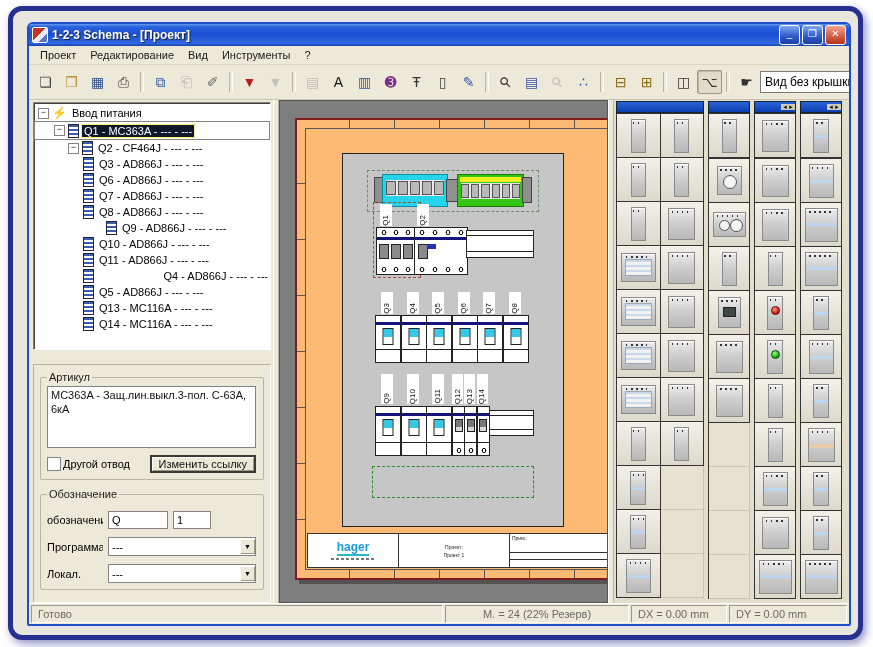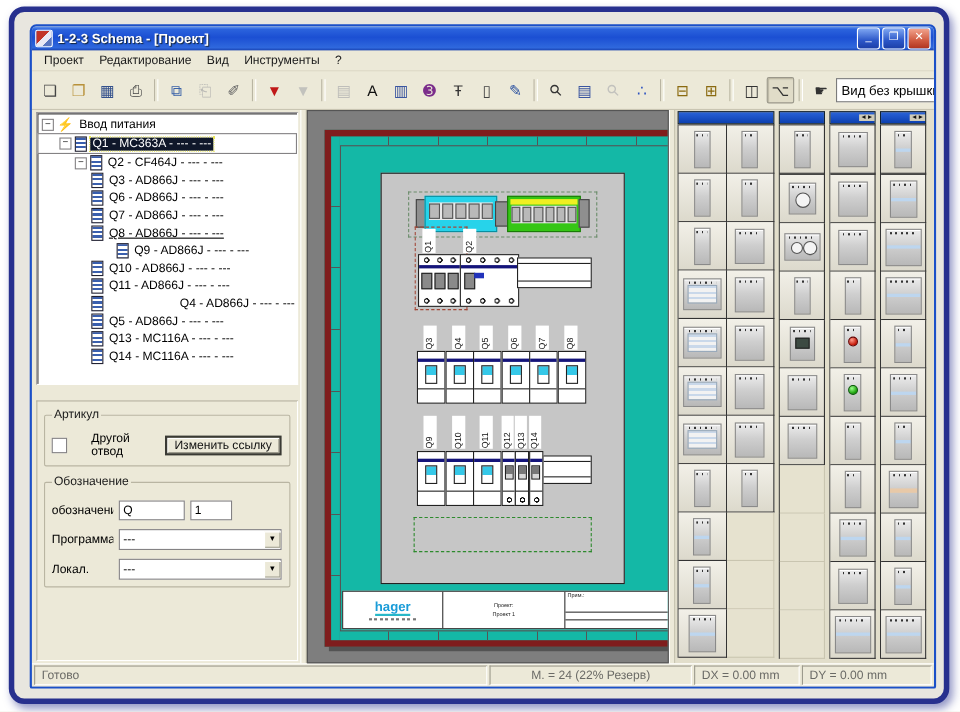--- a/index.html
+++ b/index.html
@@ -35,37 +35,37 @@
   .tree-row{display:flex;align-items:center;gap:3px;height:16px;font-size:11px;white-space:nowrap;}
   .expander{width:9px;height:9px;background:#fff;border:1px solid #848284;font-size:9px;line-height:7px;text-align:center;color:#222;flex:0 0 auto;}
   .ico-light{color:#c32014;font-size:12px;line-height:12px;flex:0 0 auto;}
   .ico-dev{width:9px;height:12px;background:repeating-linear-gradient(180deg,#3a5fae 0 2px,#fff 2px 4px);border:1px solid #223;flex:0 0 auto;}
   .tree-label{padding:0 2px;}
   .tree-row.sel .tree-label{background:#0f172a;color:#fff;outline:1px dotted #e8e458;}
   .props{margin-top:14px;flex:1;border:1px solid #b5b2a0;border-right-color:#fff;border-bottom-color:#fff;padding:6px 6px 4px 6px;background:#ece9d8;}
   fieldset.group{border:1px solid #b9b5a2;border-radius:2px;margin:0 0 8px 0;padding:3px 7px 6px 6px;}
   fieldset.group legend{font-size:11px;color:#1a1a1a;padding:0 2px;}
   .textbox{height:56px;background:#fff;border:1px solid #848284;font-size:11px;padding:2px 3px;color:#111;line-height:1.25;}
-  .art-row{display:flex;align-items:center;margin-top:7px;gap:22px;}
+  .art-row{display:flex;align-items:center;margin-top:7px;gap:2px;}
   .checkbox{width:12px;height:12px;background:#fff;border:1px solid #848284;flex:0 0 auto;}
   .cb-label{font-size:11px;flex:1;}
   .btn{background:#ece9d8;border:1px solid #5a5a50;box-shadow:inset 1px 1px 0 #fff,inset -1px -1px 0 #9c9a8c;font-size:11px;padding:2px 8px;text-align:center;color:#111;}
   .btn.strong{border:2px solid #3a3a34;padding:1px 7px;}
   .frm-row{display:flex;align-items:center;gap:5px;margin-top:8px;font-size:11px;}
   .frm-row .lab{width:56px;flex:0 0 auto;white-space:nowrap;overflow:hidden;}
   .inp{background:#fff;border:1px solid #848284;height:16px;font-size:11px;padding:0 3px;line-height:16px;}
   .inp.q{width:52px;}
   .inp.n{width:30px;}
   .sel{flex:1;height:17px;background:#fff;border:1px solid #848284;display:flex;align-items:center;font-size:11px;}
   .sel .val{flex:1;padding:0 3px;}
   .sel .drop{width:15px;height:15px;background:#ece9d8;box-shadow:inset 1px 1px 0 #fff,inset -1px -1px 0 #9c9a8c;font-size:7px;display:flex;align-items:center;justify-content:center;}
   .vsplit{width:4px;background:#ece9d8;border-left:1px solid #fff;border-right:1px solid #b9b5a2;flex:0 0 auto;}
   
   .canvasarea{flex:1;background:#7e7e7e;position:relative;overflow:hidden;border:1px solid #555;}
-  .page{position:absolute;left:15px;top:17px;width:324px;height:458px;background:#14b8a6;border:6px solid #7f1d1d;box-shadow:4px 4px 0 rgba(30,30,30,.45);}
+  .page{position:absolute;left:15px;top:17px;width:324px;height:458px;background:#fdba74;border:2px solid #7f1d1d;box-shadow:4px 4px 0 rgba(30,30,30,.45);}
   .inner-frame{position:absolute;inset:8px;border:1px solid #555;}
   .tick-top,.tick-bottom{position:absolute;left:8px;right:8px;height:8px;background:repeating-linear-gradient(90deg,transparent 0 44px,#555 44px 45px);}
   .tick-top{top:0;} .tick-bottom{bottom:0;}
   .tick-left,.tick-right{position:absolute;top:8px;bottom:8px;width:8px;background:repeating-linear-gradient(180deg,transparent 0 55px,#555 55px 56px);}
   .tick-left{left:0;}
   .panel-rect{position:absolute;left:45px;top:33px;width:220px;height:372px;background:#c6c6c6;border:1px solid #222;}
   .dash-sel{position:absolute;border:1px dashed #6a8c6a;}
   .dash-red{position:absolute;border:1px dashed #a34a3a;}
   .dash-ph{position:absolute;border:1px dashed #2d8a2d;}
   .cap{position:absolute;background:#8f8f8f;border:1px solid #444;}
@@ -287,21 +287,21 @@
               <div class="tree-label">Q3 - AD866J - --- - ---</div>
             </div>
             <div class="tree-row" style="padding-left: 49px;">
               <div class="ico-dev"></div>
               <div class="tree-label">Q6 - AD866J - --- - ---</div>
             </div>
             <div class="tree-row" style="padding-left: 49px;">
               <div class="ico-dev"></div>
               <div class="tree-label">Q7 - AD866J - --- - ---</div>
             </div>
-            <div class="tree-row" style="padding-left: 49px; text-decoration: underline;">
+            <div class="tree-row" style="padding-left: 49px;">
               <div class="ico-dev"></div>
               <div class="tree-label">Q8 - AD866J - --- - ---</div>
             </div>
             <div class="tree-row" style="padding-left: 72px;">
               <div class="ico-dev"></div>
               <div class="tree-label">Q9 - AD866J - --- - ---</div>
             </div>
             <div class="tree-row" style="padding-left: 49px;">
               <div class="ico-dev"></div>
               <div class="tree-label">Q10 - AD866J - --- - ---</div>
@@ -323,20 +323,21 @@
               <div class="tree-label">Q13 - MC116A - --- - ---</div>
             </div>
             <div class="tree-row" style="padding-left: 49px;">
               <div class="ico-dev"></div>
               <div class="tree-label">Q14 - MC116A - --- - ---</div>
             </div>
           </div>
         <div class="props">
           <fieldset class="group">
             <legend>Артикул</legend>
+            <div class="textbox">MC363A - Защ.лин.выкл.3-пол. С-63А, 6кА</div>
             <div class="art-row">
               <div class="checkbox"></div>
               <span class="cb-label">Другой отвод</span>
               <div class="btn strong">Изменить ссылку</div>
             </div>
           </fieldset>
           <fieldset class="group">
             <legend>Обозначение</legend>
             <div class="frm-row">
               <span class="lab">обозначени</span>

